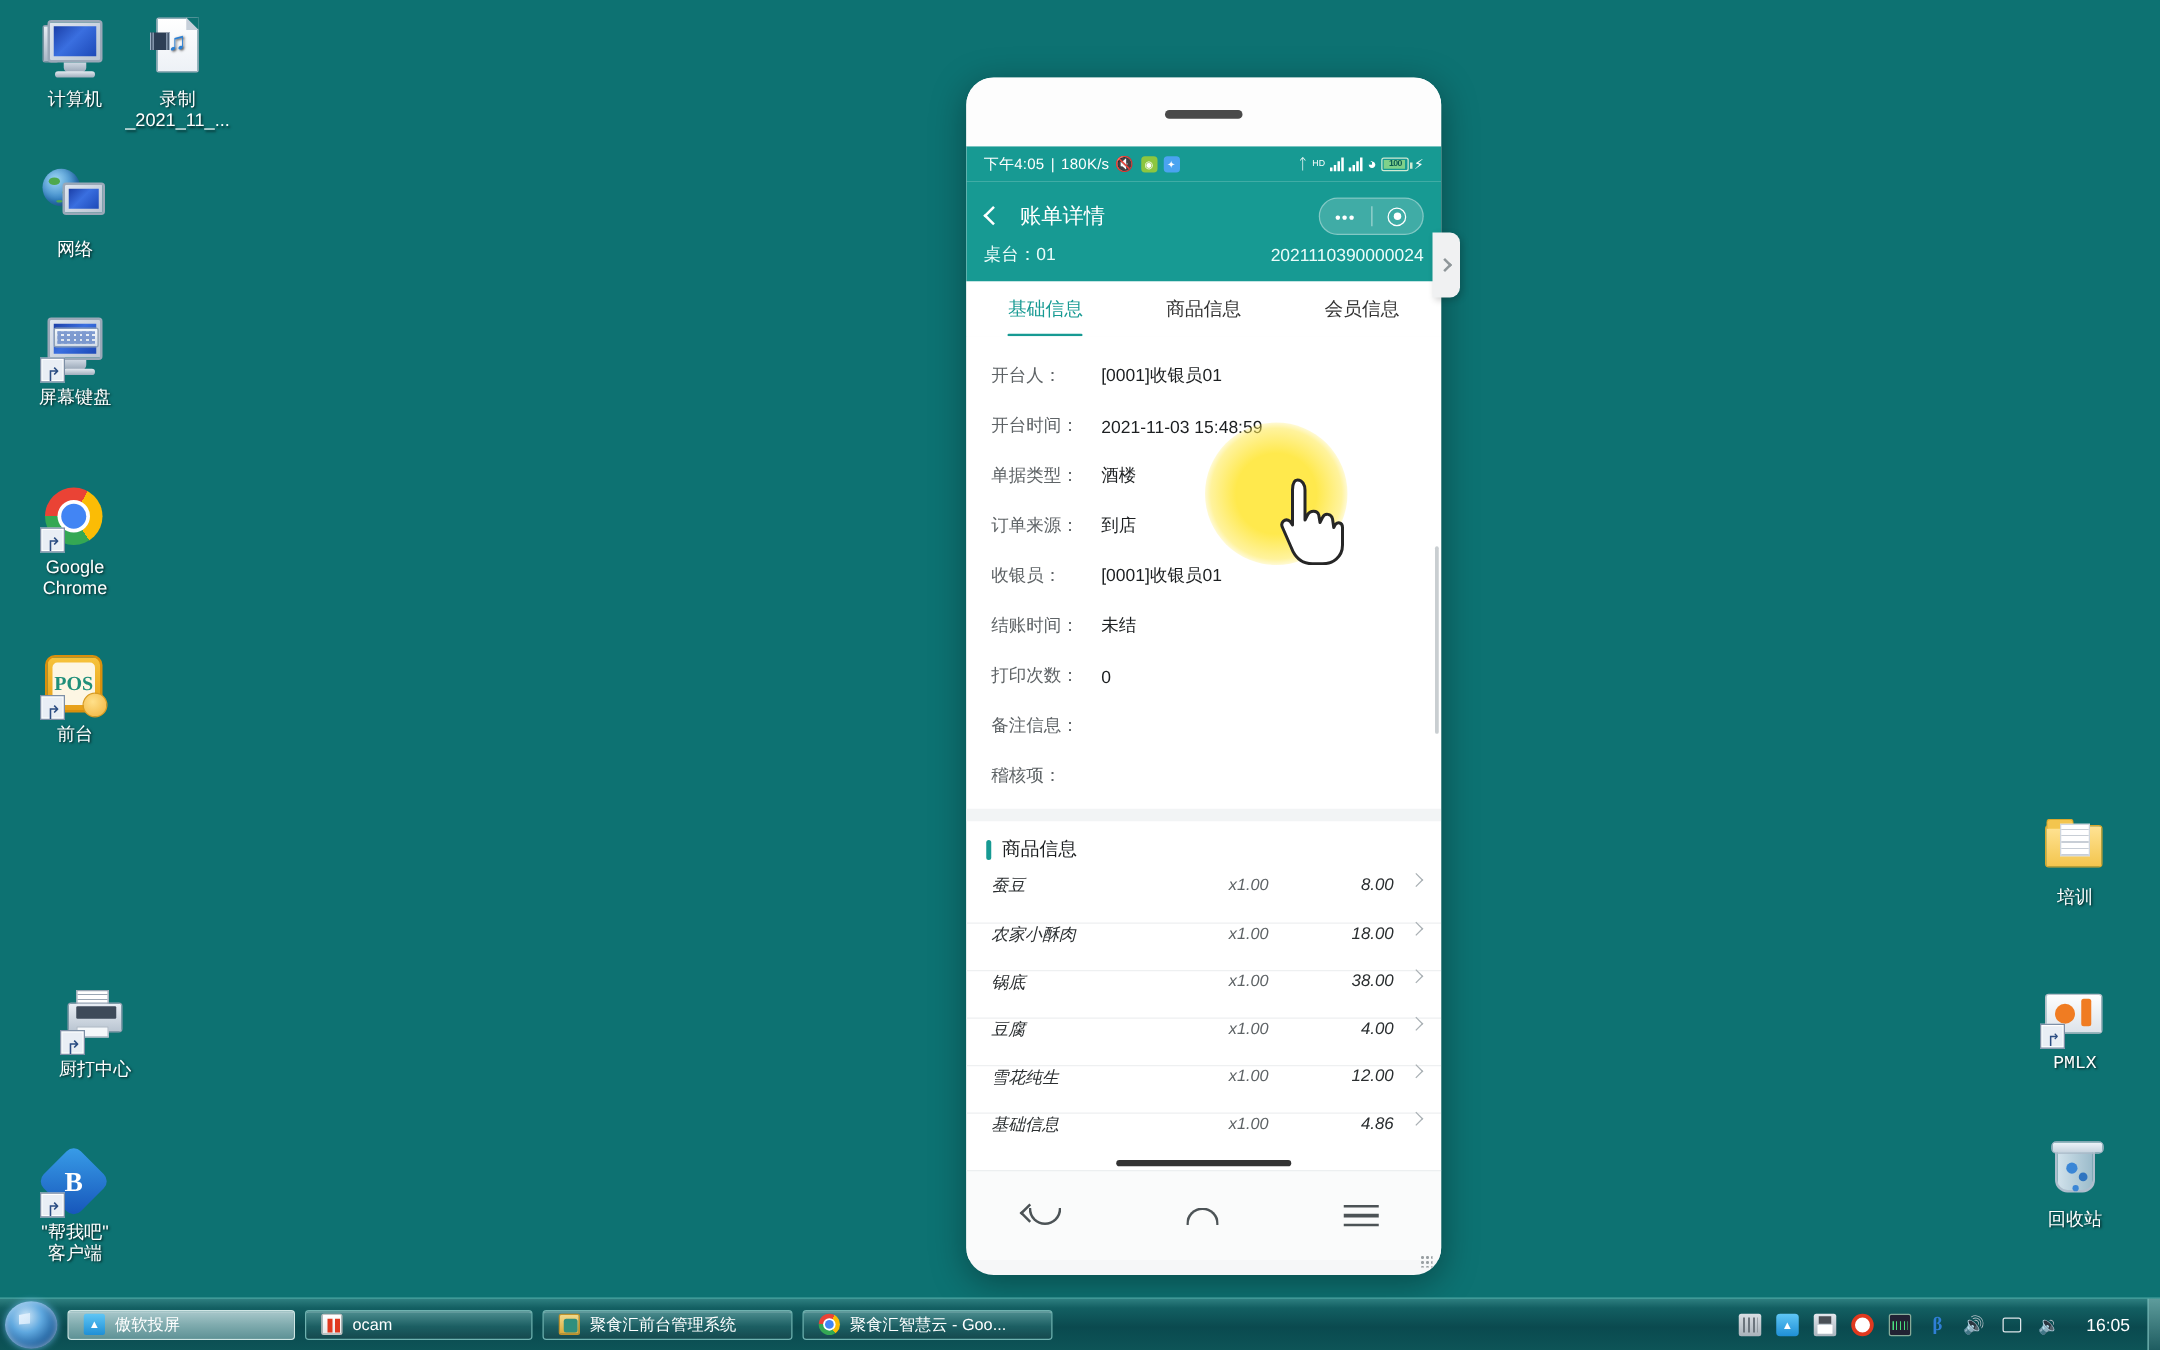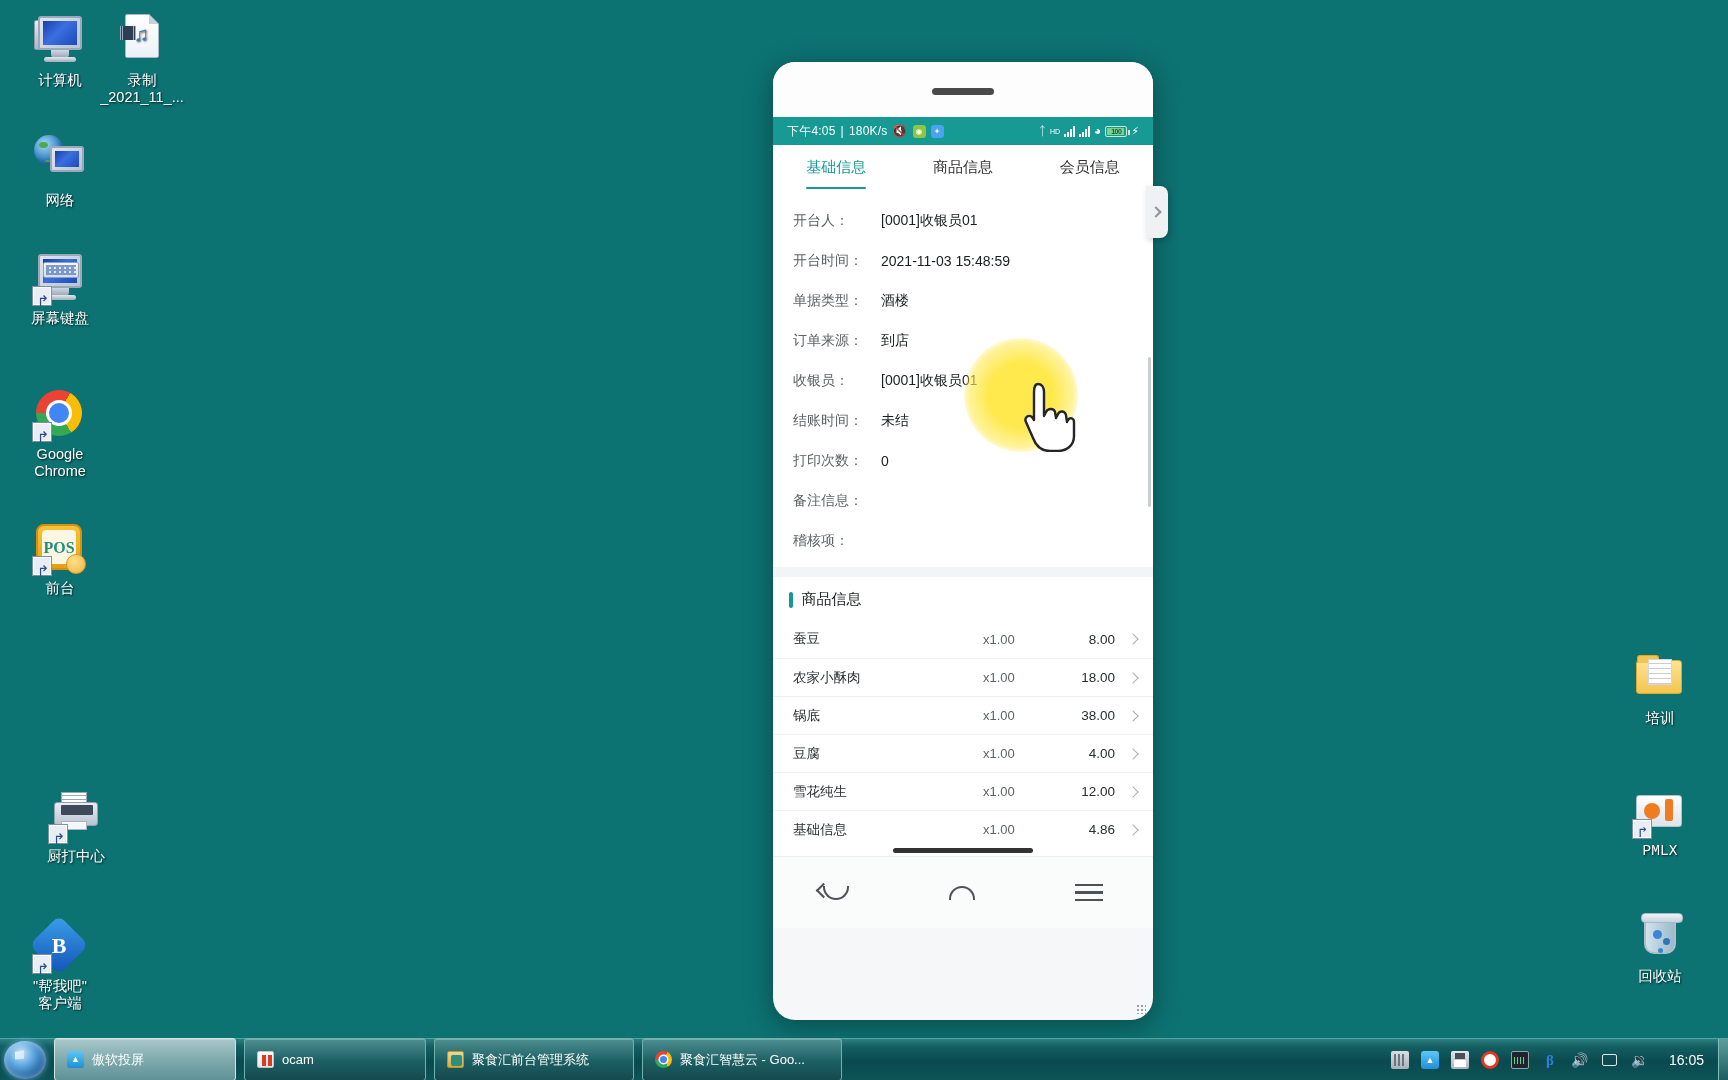--- a/index.html
+++ b/index.html
@@ -314,22 +314,22 @@
   .info-value{ color:#1c1f21; margin-left:10px; }
 
   .section-sep{ height:10px; background:#f2f4f5; }
   .section-head{
     display:flex; align-items:center; gap:9px; padding:13px 20px 11px 16px;
     font-size:15px; color:#1c1f21;
   }
   .section-bar{ width:3.5px; height:16px; background:#179a93; border-radius:2px; }
 
   .goods-row{
-    display:flex; align-items:center; padding:0 16px 0 20px; height:38px;
-    border-top:1px solid #eef0f1; font-size:13.5px; color:#2a2e30;
+    display:flex; align-items:flex-start; padding:0 16px 0 20px; height:38px;
+    border-top:1px solid #eef0f1; font-size:13.5px; color:#2a2e30;font-style:italic;
   }
   .goods-name{ flex:1; }
   .goods-qty{ width:72px; color:#5e6366; font-size:13px; }
   .goods-amt{ width:60px; text-align:right; }
   .goods-arrow{
     width:8px; height:8px; border-top:1.6px solid #a9b0b4; border-right:1.6px solid #a9b0b4;
     transform:rotate(45deg); margin-left:14px;
   }
 
   .vscroll{
@@ -402,21 +402,21 @@
   }
   #startorb::after{
     content:""; position:absolute; left:11px; top:9px; width:20px; height:20px;
     background:
       linear-gradient(135deg,#e8f4ff,#bcd9f2);
     clip-path:polygon(0 12%,45% 4%,45% 46%,0 50%,0 12%,0 0,0 0);
     opacity:.95;
     border-radius:2px;
   }
   .tb-item{
-    height:43px; margin-left:8px; padding:0 12px; min-width:182px;
+    height:24px; margin-left:8px; padding:0 12px; min-width:182px;
     display:flex; align-items:center; gap:8px;
     background:linear-gradient(#4e8f91,#1c5f63 55%,#15494e);
     border:1px solid #6fb2b0; border-radius:3px;
     color:#fff; font-size:13px; white-space:nowrap; overflow:hidden;
     box-shadow:inset 0 1px 0 rgba(255,255,255,.25);
   }
   .tb-item.active{
     background:linear-gradient(#a9c8cb,#7fabae 50%,#5e9296);
     border-color:#cfe6e5;
   }
@@ -616,20 +616,37 @@
           </span>
         <span style="font-size:12px;">◕</span>
         <span class="battery">
           <i></i>
             <span>100</span>
         </span>
         <span style="font-size:11px;">⚡</span>
       </div>
     </div>
 
+    <div class="appbar">
+      <div class="appbar-row1">
+        <span class="back-chevron"></span>
+        <span class="appbar-title">账单详情</span>
+      </div>
+      <div class="capsule">
+        <span class="dots">•••</span>
+        <span class="divider"></span>
+        <span class="target">
+            <b></b>
+          </span>
+      </div>
+      <div class="appbar-row2">
+        <span>桌台：01</span>
+        <span>2021110390000024</span>
+      </div>
+    </div>
 
     <div class="tabs">
       <div class="tab active">
         <span>基础信息</span>
       </div>
       <div class="tab">
         <span>商品信息</span>
       </div>
       <div class="tab">
         <span>会员信息</span>

